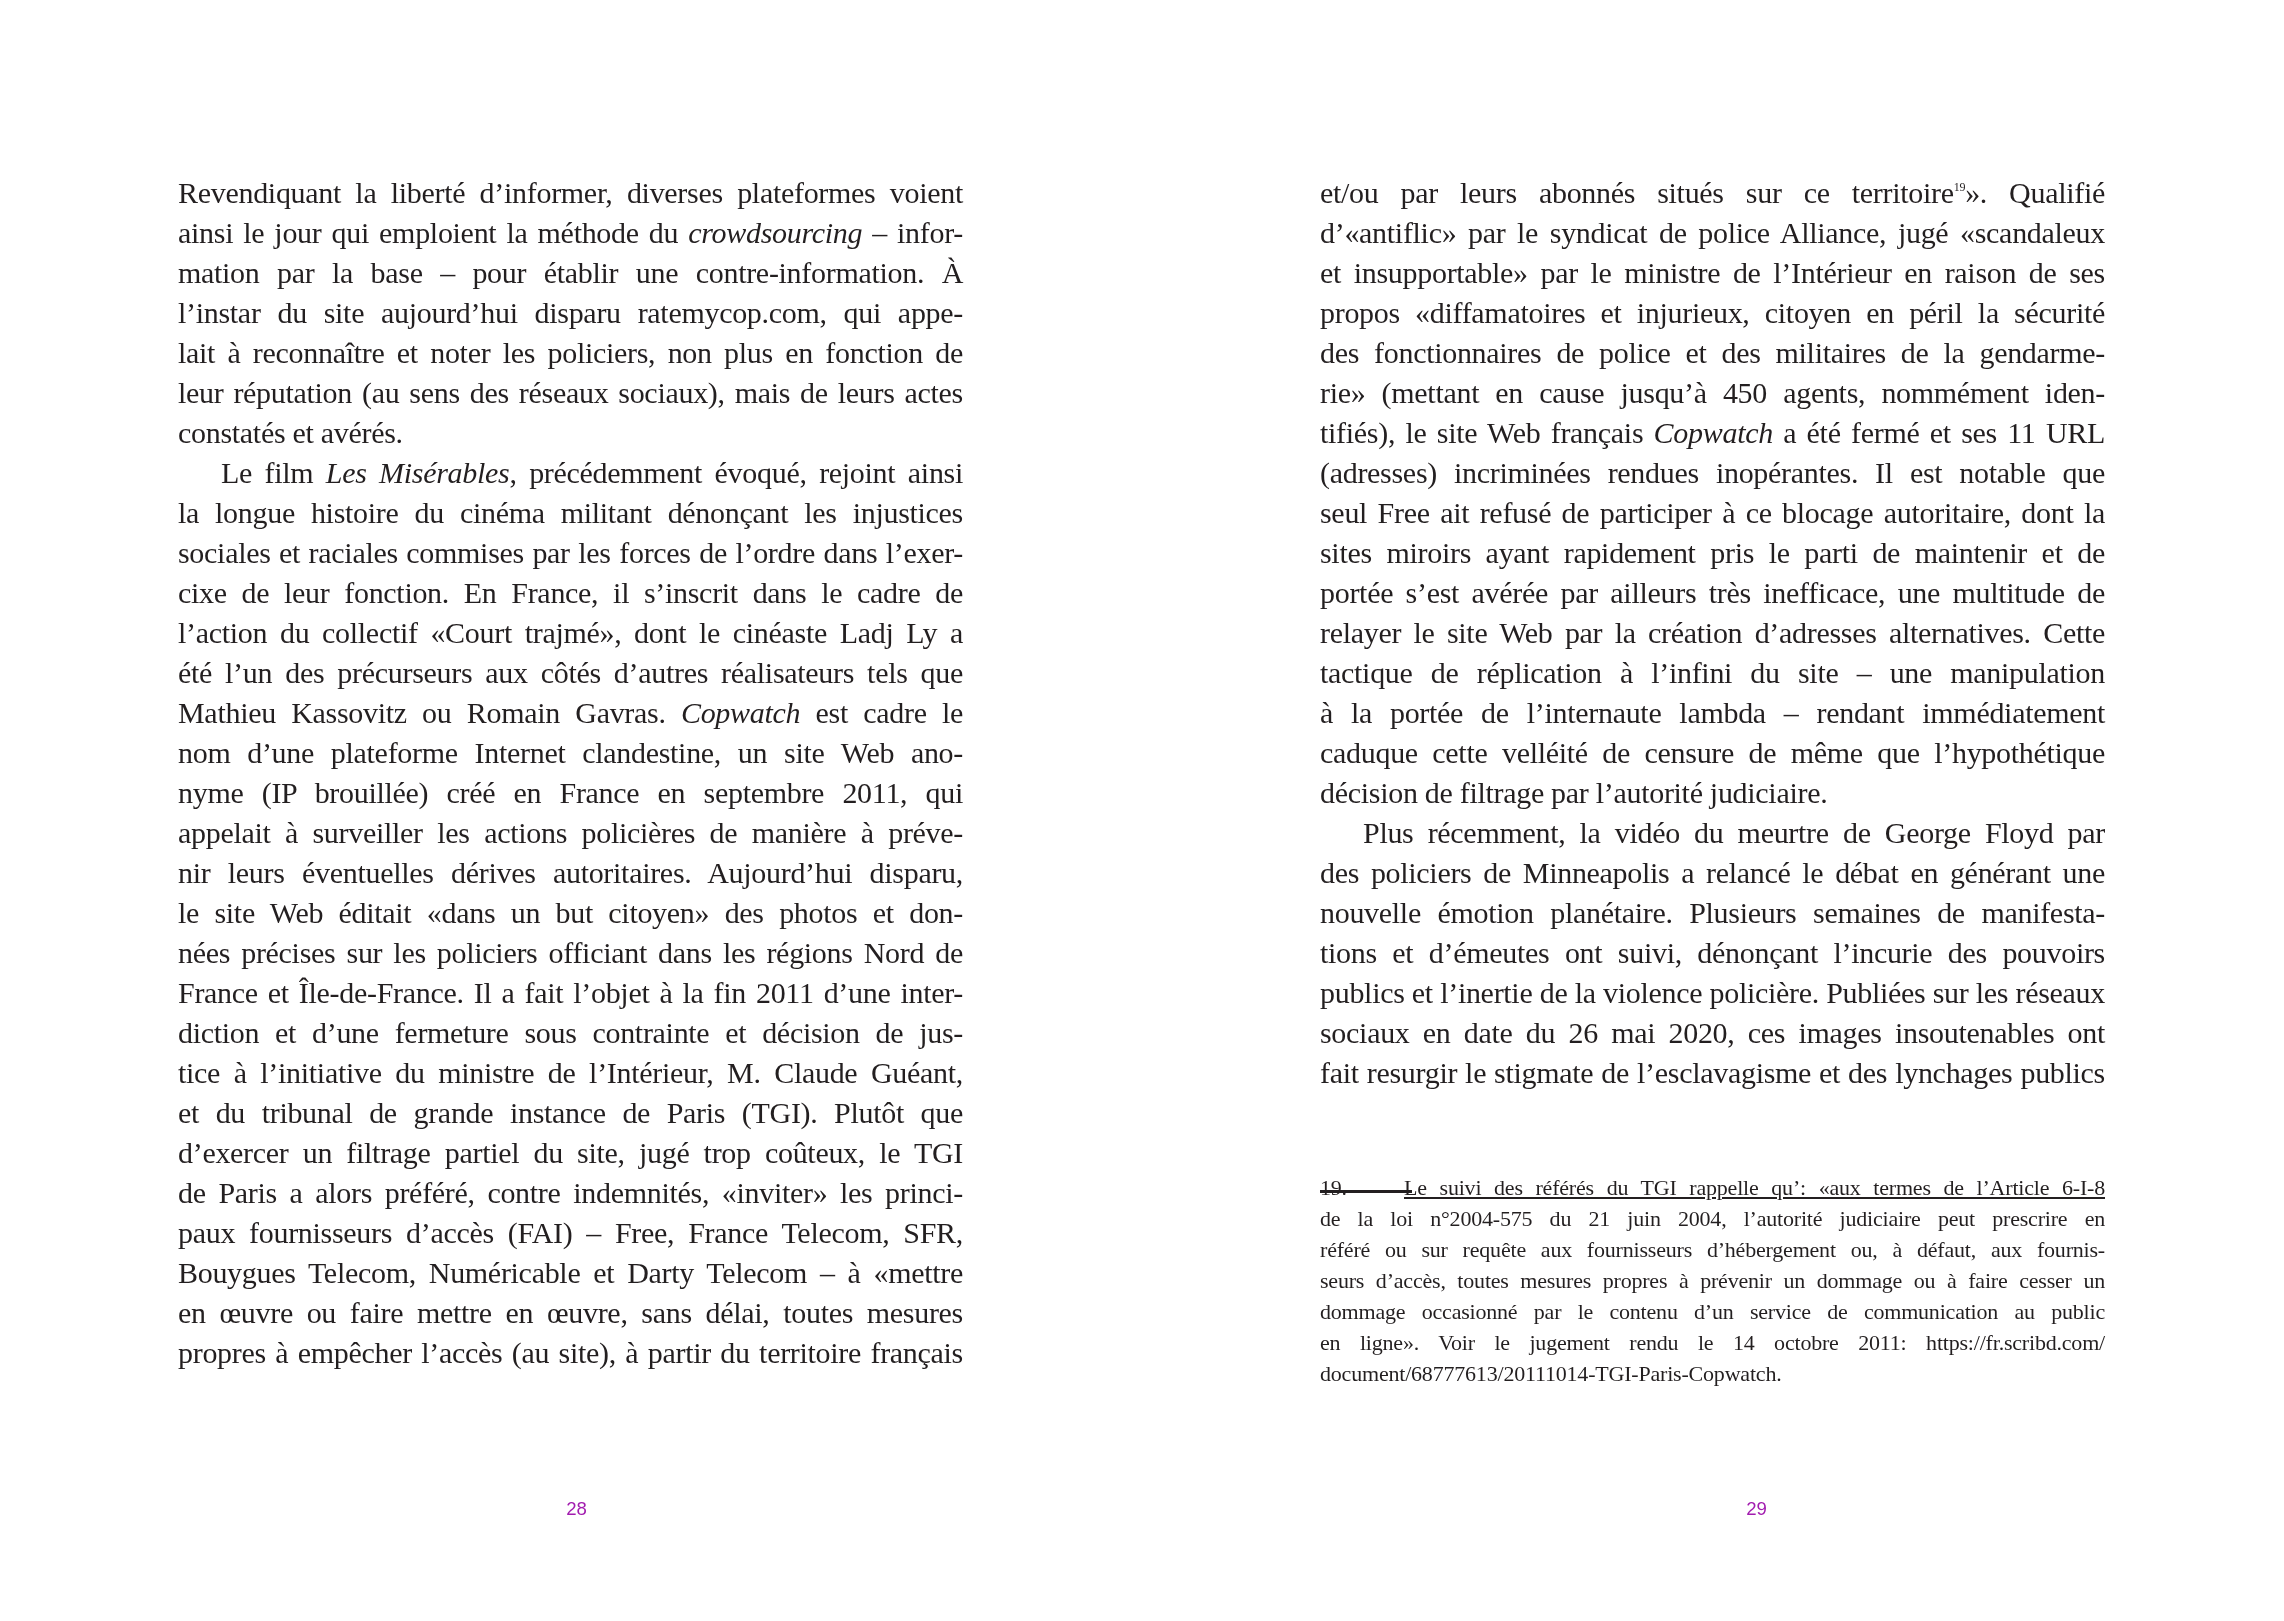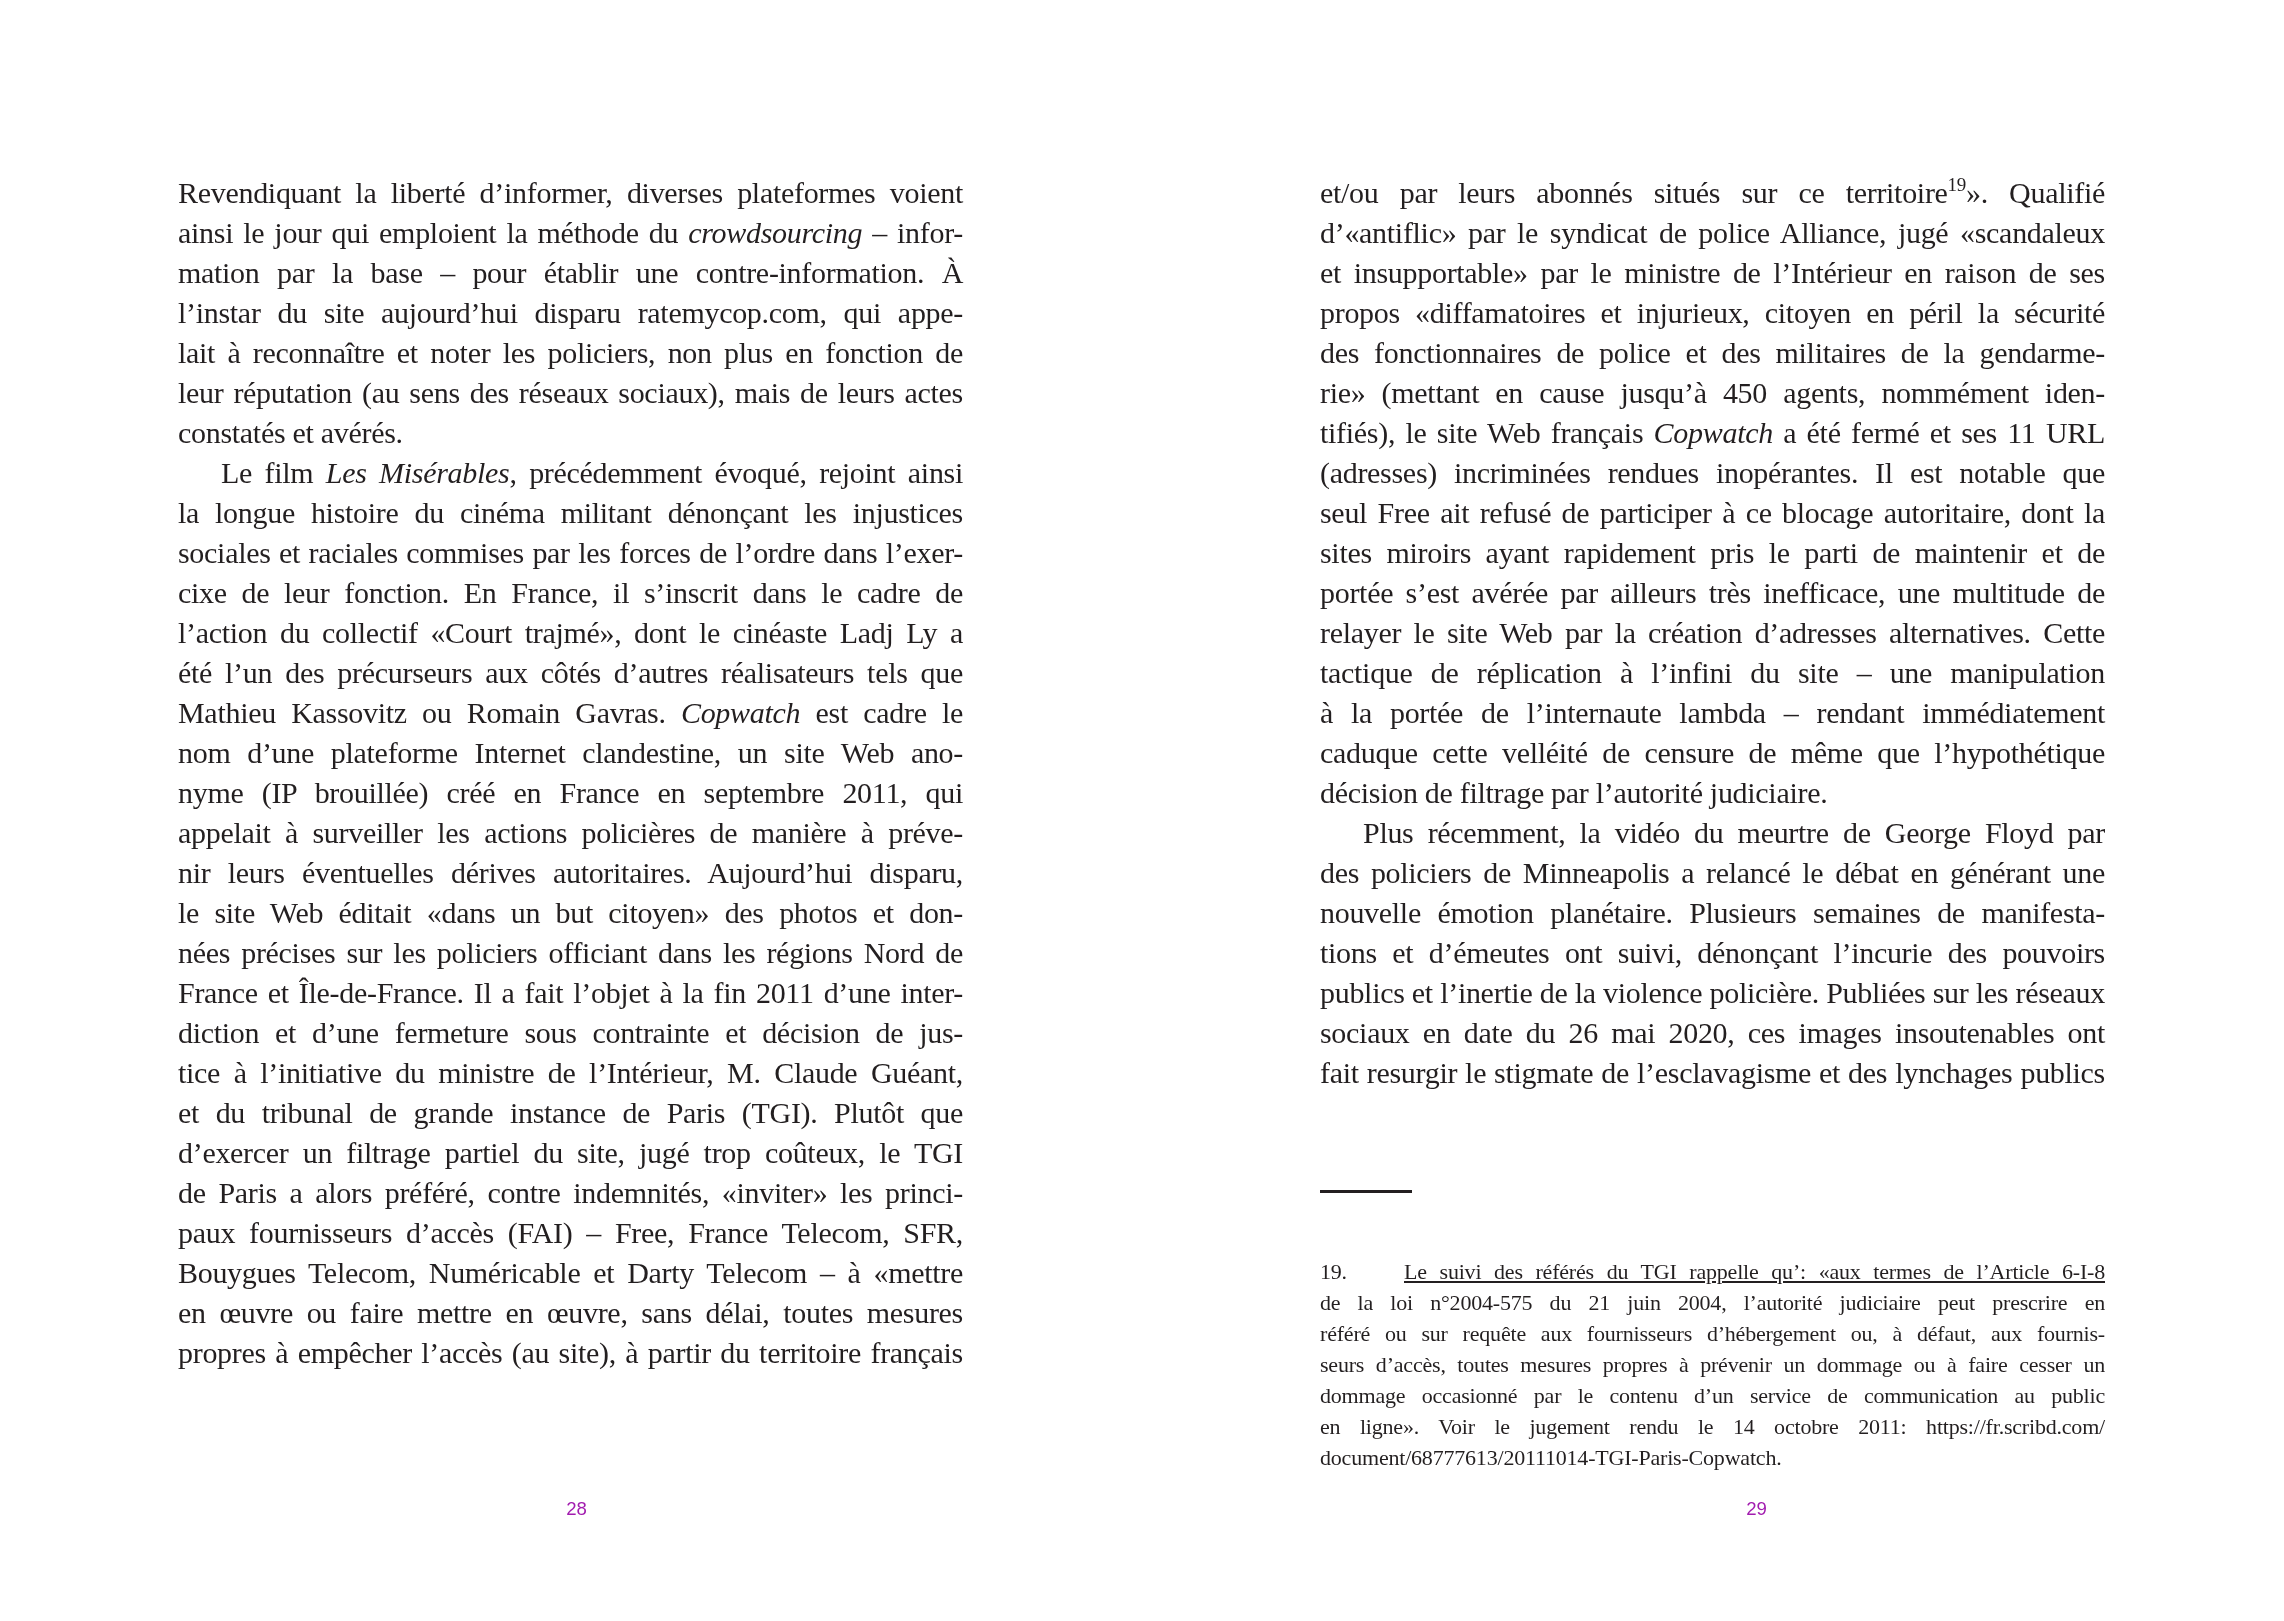--- a/index.html
+++ b/index.html
@@ -10,23 +10,23 @@
   .page.right { left: 1143px; width: 1142px; }
   .column { position: absolute; top: 173px; width: 785px; }
   .page.left .column { left: 178px; }
   .page.right .column { left: 177px; }
   .line { display: block; height: 40px; line-height: 40px; font-size: 30px;
           white-space: nowrap; text-align: justify; text-align-last: justify;
           letter-spacing: -0.3px; }
   .line.last { text-align-last: left; }
   .line.indent { padding-left: 43px; }
   .line i { font-style: italic; }
-  .line sup { font-size: 19px; line-height: 0; vertical-align: 11.8px; }
+  .line sup { font-size: 12px; line-height: 0; vertical-align: 11.8px; }
   .footnote-rule { position: absolute; left: 177px; top: 1190px; width: 92px; height: 2.9px; background: #231f20; }
-  .footnotes { position: absolute; left: 177px; top: 1256px; width: 785px; }
+  .footnotes { position: absolute; left: 177px; top: 1172px; width: 785px; }
   .fn-line { display: block; height: 31px; line-height: 31px; font-size: 22px;
              white-space: nowrap; text-align: justify; text-align-last: justify; letter-spacing: -0.2px; }
   .fn-line.last { text-align-last: left; }
   .fn-num { display: inline-block; width: 84px; text-align: left; }
   .fn-first { display: flex; }
   .fn-first .fn-text { flex: 1; text-align: justify; text-align-last: justify; text-decoration: underline; }
   .page-number { position: absolute; top: 1498px; font-family: "Liberation Sans", "DejaVu Sans", sans-serif;
                  font-size: 18.6px; color: #a21caf; width: 59px; text-align: center; }
   .page.left .page-number { left: 547px; }
   .page.right .page-number { left: 584px; }

